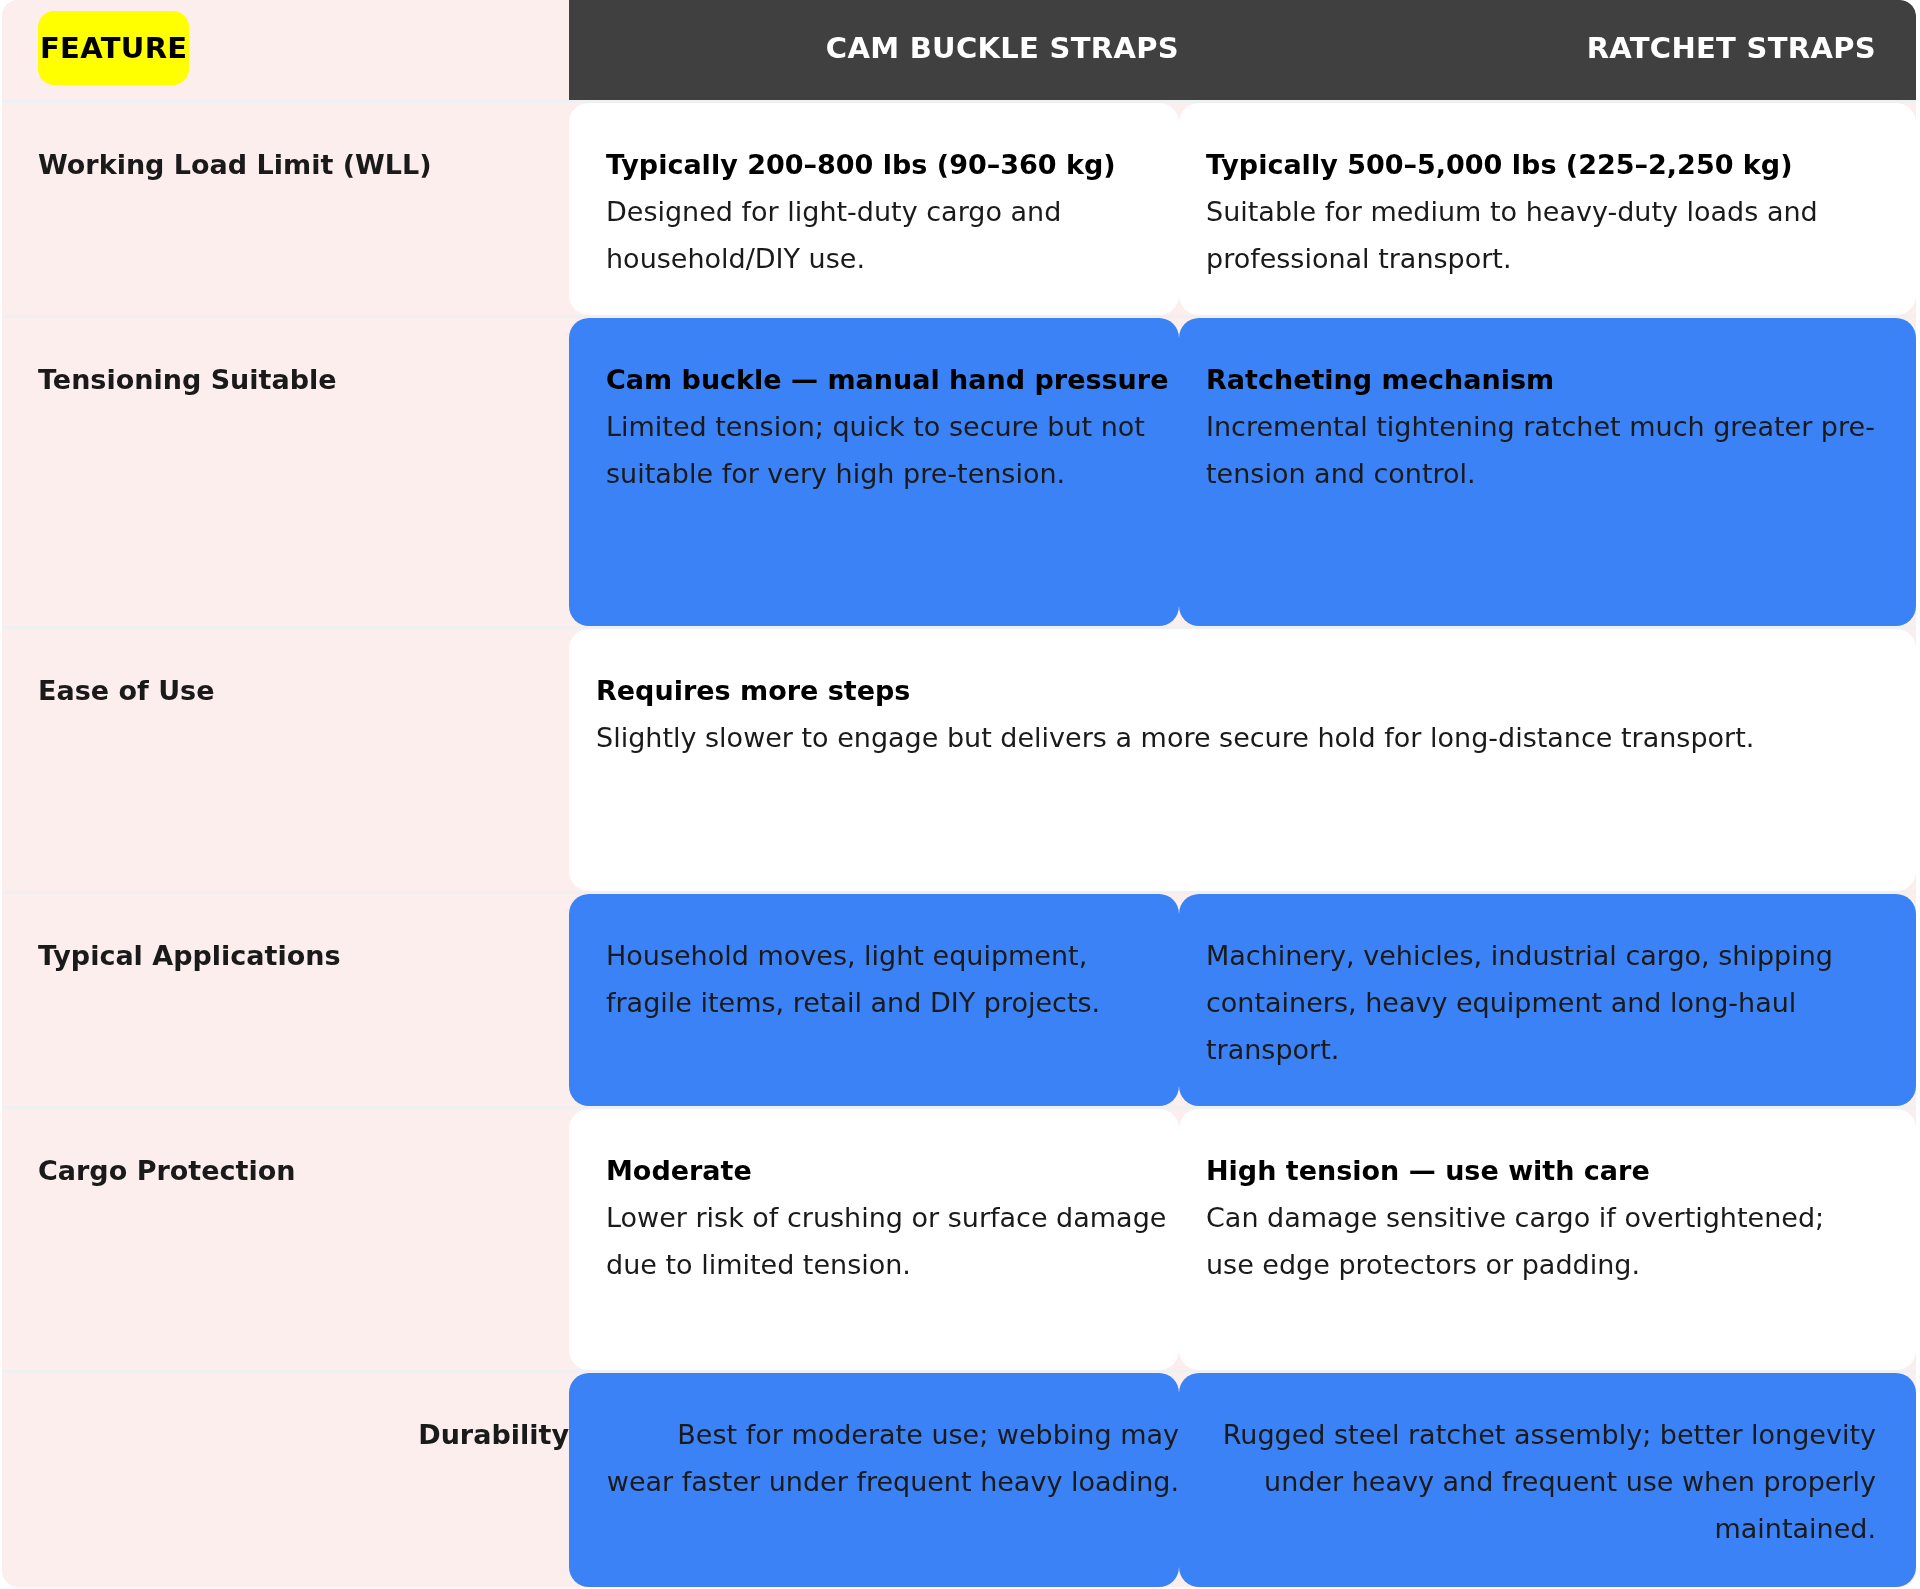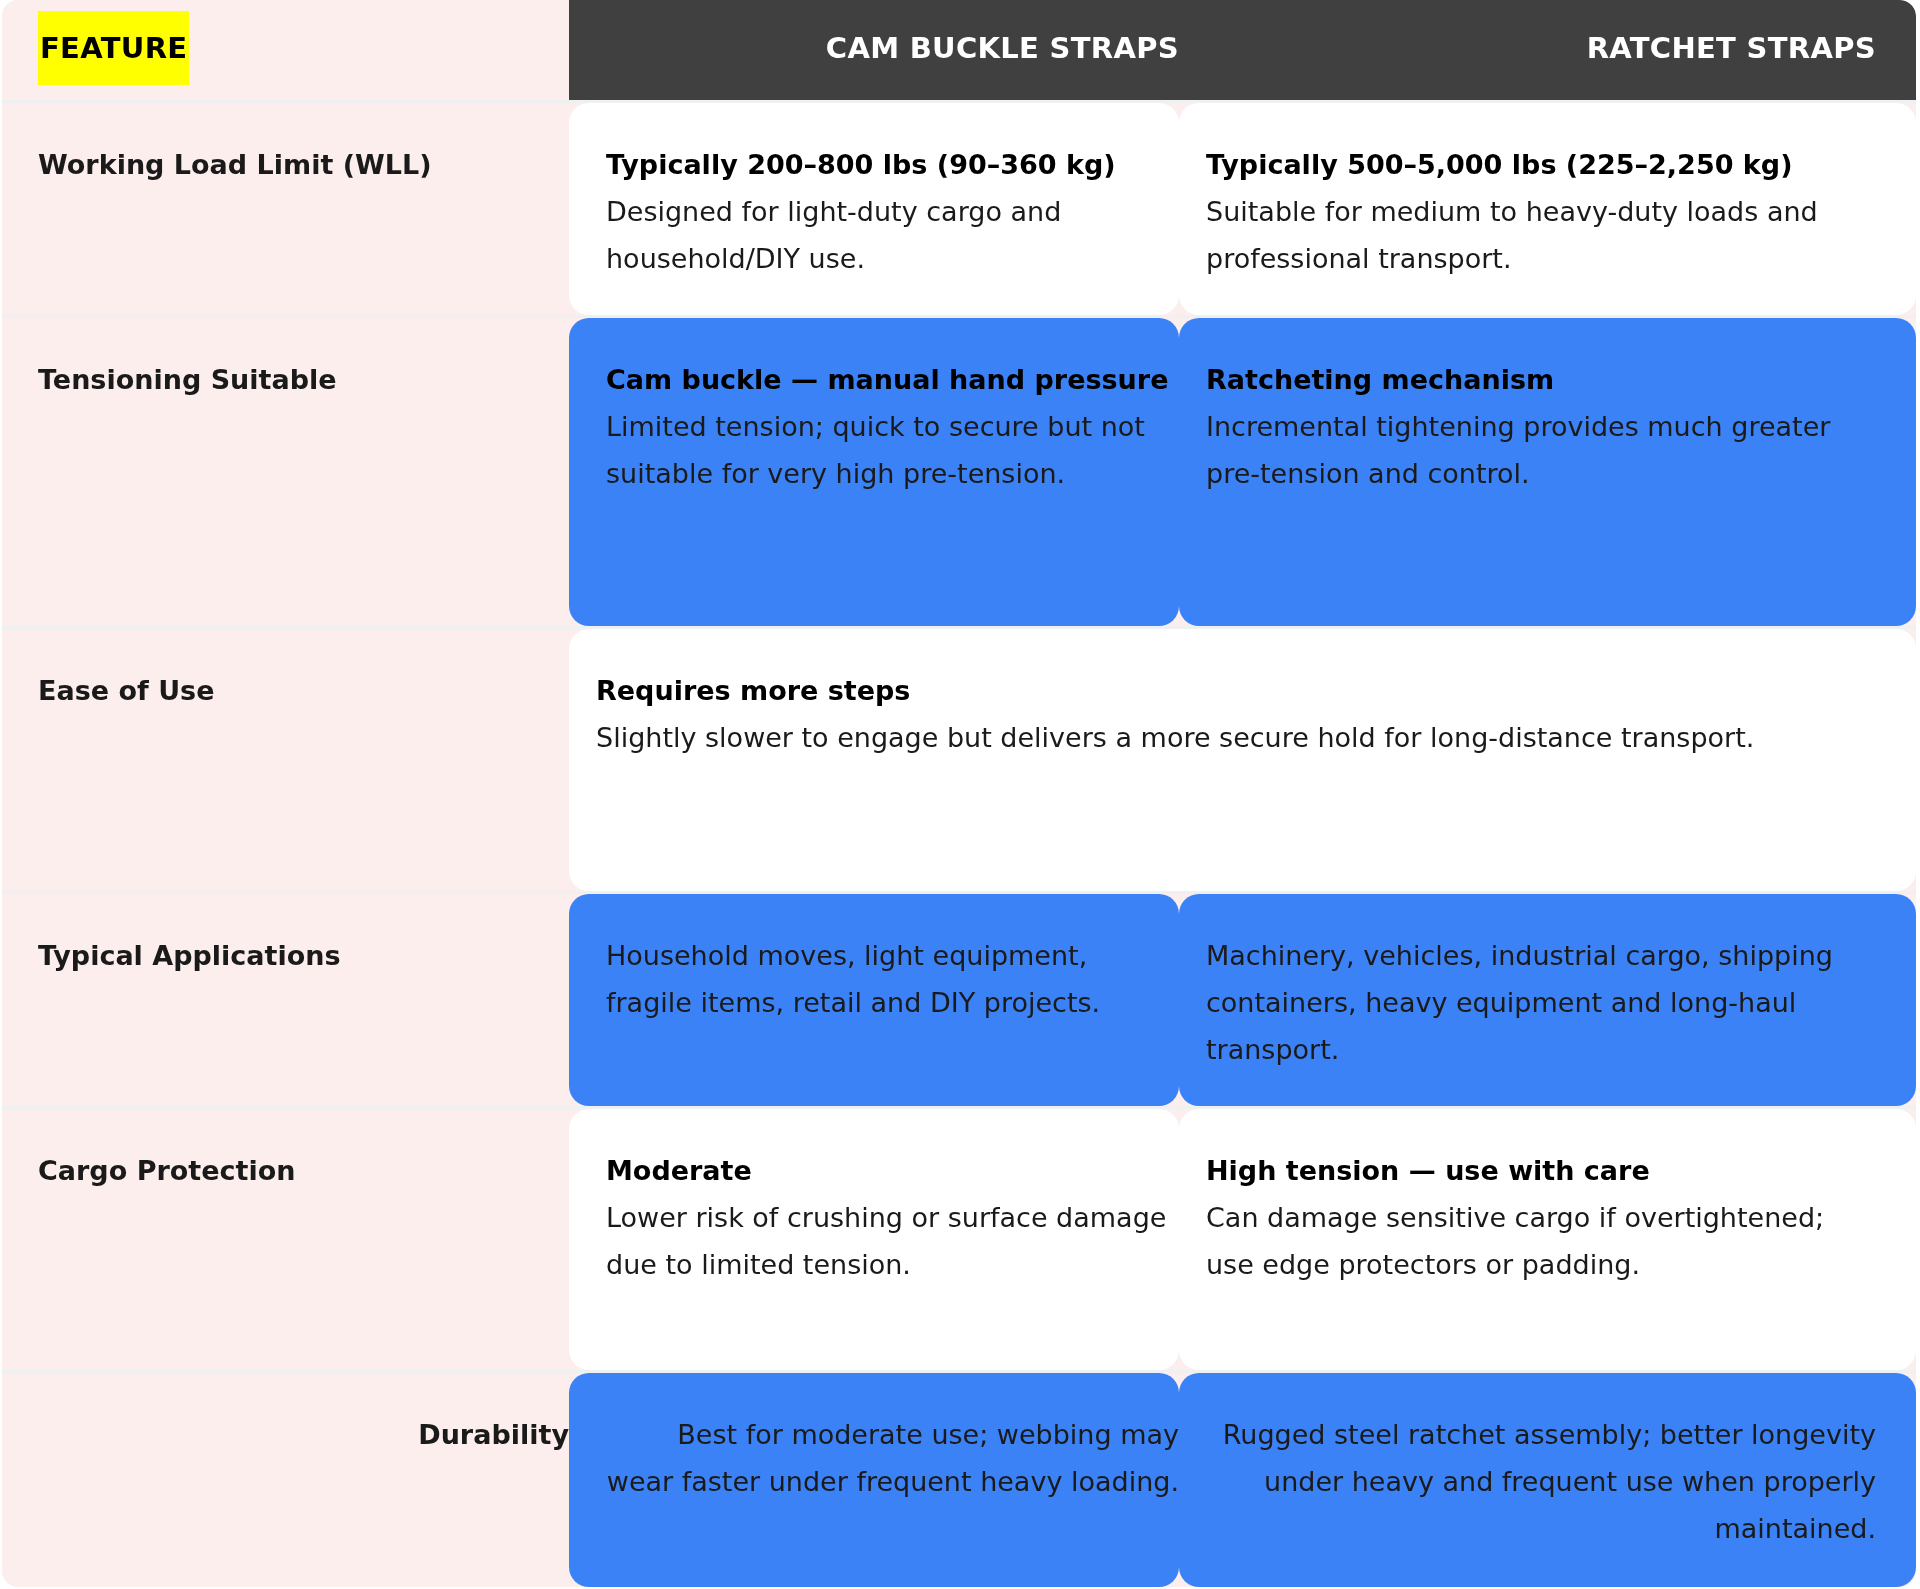--- a/index.html
+++ b/index.html
@@ -7,21 +7,21 @@
   .table{position:absolute;left:2px;top:0;width:1914px;height:1587px;border-radius:16px;overflow:hidden;background:#fdeeee;}
   .row{display:flex;border-bottom:3px solid #eef0f2;box-sizing:border-box;}
   .row:last-child{border-bottom:none;text-align:right;}
   .c1{width:567px;flex:none;background:#fdeeee;padding-left:36px;box-sizing:border-box;}
   .c2{width:610px;flex:none;padding-left:37px;box-sizing:border-box;}
   .c3{flex:1;padding-left:27px;padding-right:40px;box-sizing:border-box;}
   .head{height:103px;}
   .head .c2,.head .c3{background:#404040;color:#fff;text-align:right;}
   .head .c3{border-top-right-radius:16px;}
   .head .cell{font-weight:bold;font-size:29px;padding-top:31px;letter-spacing:0.3px;}
-  .hl{background:#ffff00;color:#000;padding:20px 2px;}
+  .hl{background:#ffff00;color:#000;padding:20px 2px;border-radius:16px;}
   .body .cell{padding-top:38px;font-size:27px;line-height:47px;color:#1a1a1a;border-radius:20px;}
   .feat{color:#b00d12;font-weight:bold;}
   .b{font-weight:bold;color:#000;display:block;}
   .white .c2,.white .c3{background:#ffffff;}
   .pink .c2,.pink .c3{background:#3b82f6;}
   .span{display:block;}
 </style>
 </head>
 <body>
 
@@ -45,21 +45,21 @@
   </div>
 
   <div class="row body pink" style="height:311px">
     <div class="cell c1 feat">Tensioning Suitable</div>
     <div class="cell c2">
         <span class="b">Cam buckle — manual hand pressure</span>
         <span class="span">Limited tension; quick to secure but not suitable for very high pre-tension.</span>
       </div>
     <div class="cell c3">
         <span class="b">Ratcheting mechanism</span>
-        <span class="span">Incremental tightening provides much greater pre-tension and control.</span>
+        <span class="span">Incremental tightening ratchet much greater pre-tension and control.</span>
       </div>
   </div>
 
   <div class="row body white" style="height:265px">
     <div class="cell c1 feat">Ease of Use</div>
     <div class="cell c3">
         <span class="b">Requires more steps</span>
         <span class="span">Slightly slower to engage but delivers a more secure hold for long-distance transport.</span>
       </div>
   </div>

